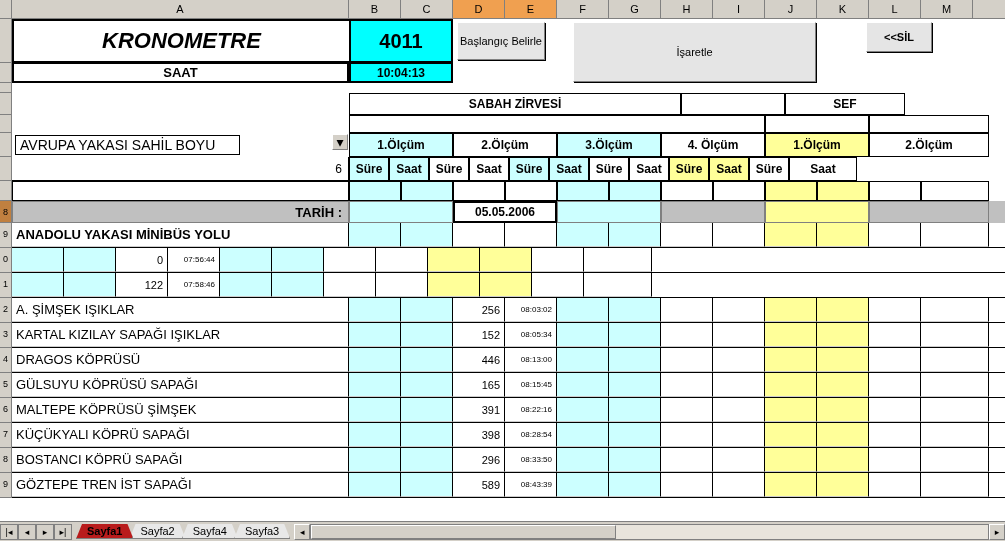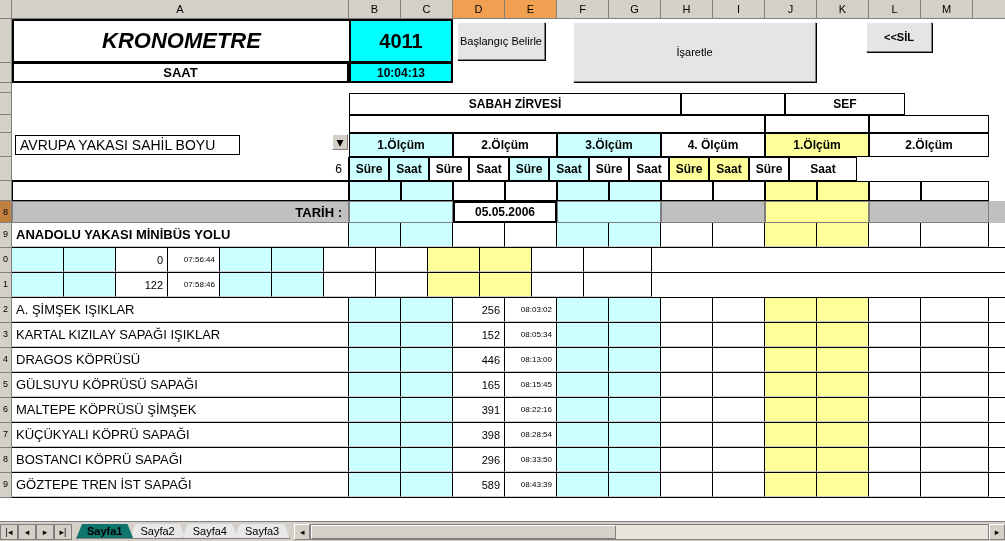--- a/index.html
+++ b/index.html
@@ -222,21 +222,21 @@
   .tab {
     padding: 1px 10px;
     background: #fff;
     border: 1px solid #808080;
     border-top: none;
     font-size: 11px;
     cursor: pointer;
     clip-path: polygon(6px 0, calc(100% - 6px) 0, 100% 100%, 0 100%);
     margin-right: -4px;
   }
-  .tab.active { font-weight: bold; background: #0f766e; z-index: 2; position: relative; }
+  .tab.active { font-weight: bold; background: #b91c1c; z-index: 2; position: relative; }
   .tab.inactive { background: #e8e8e8; }
   .hscroll {
     flex: 1;
     height: 16px;
     background: #d4d0c8;
     margin-left: 8px;
     display: flex;
     align-items: center;
     position: relative;
   }

